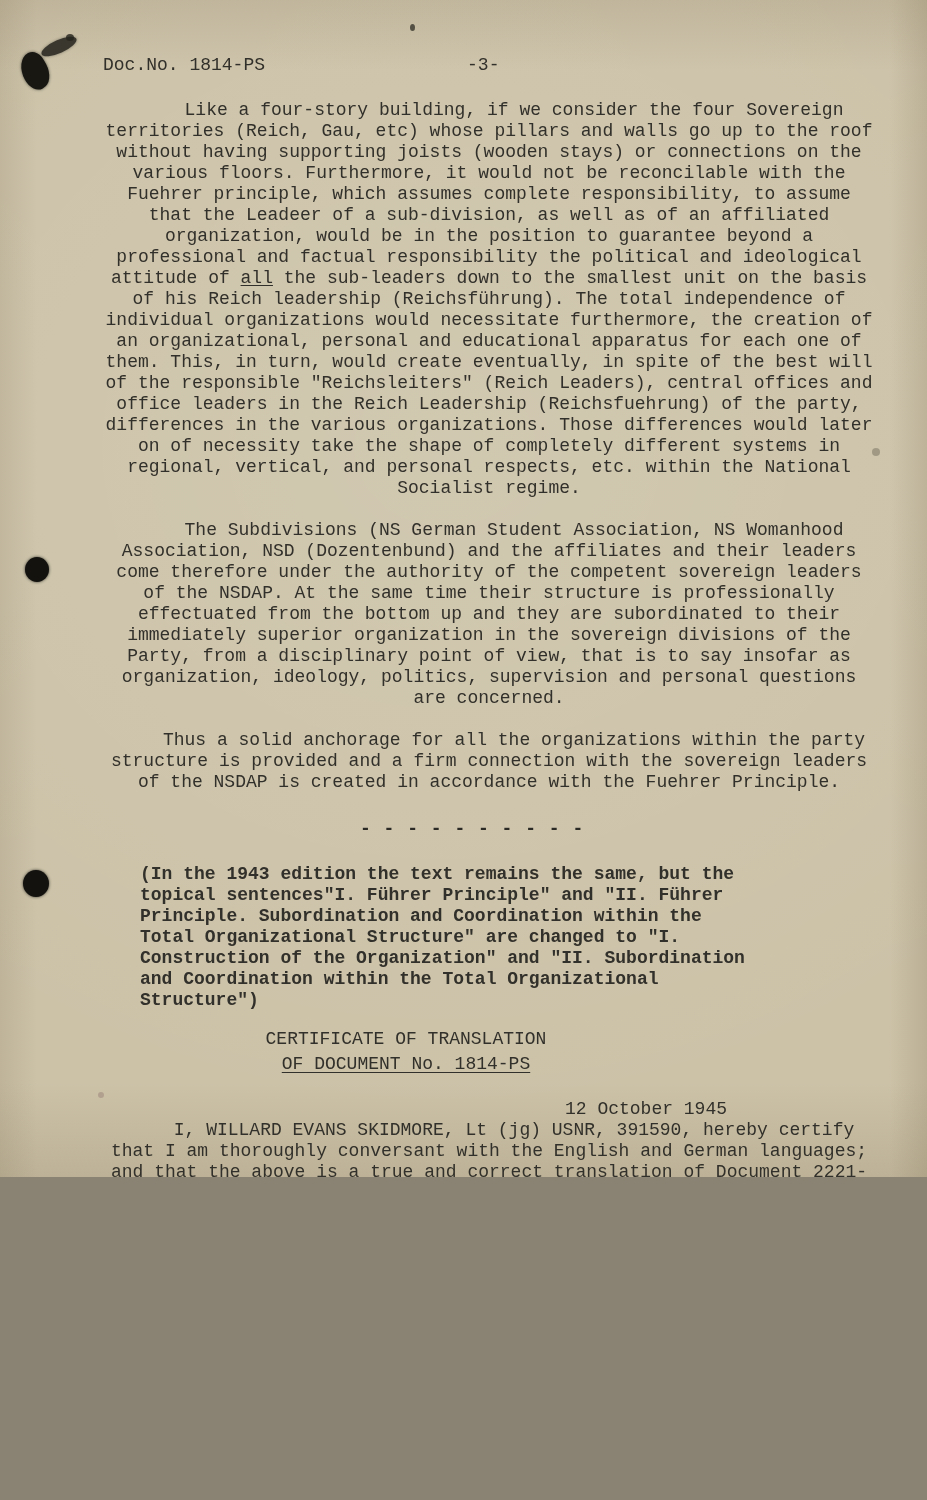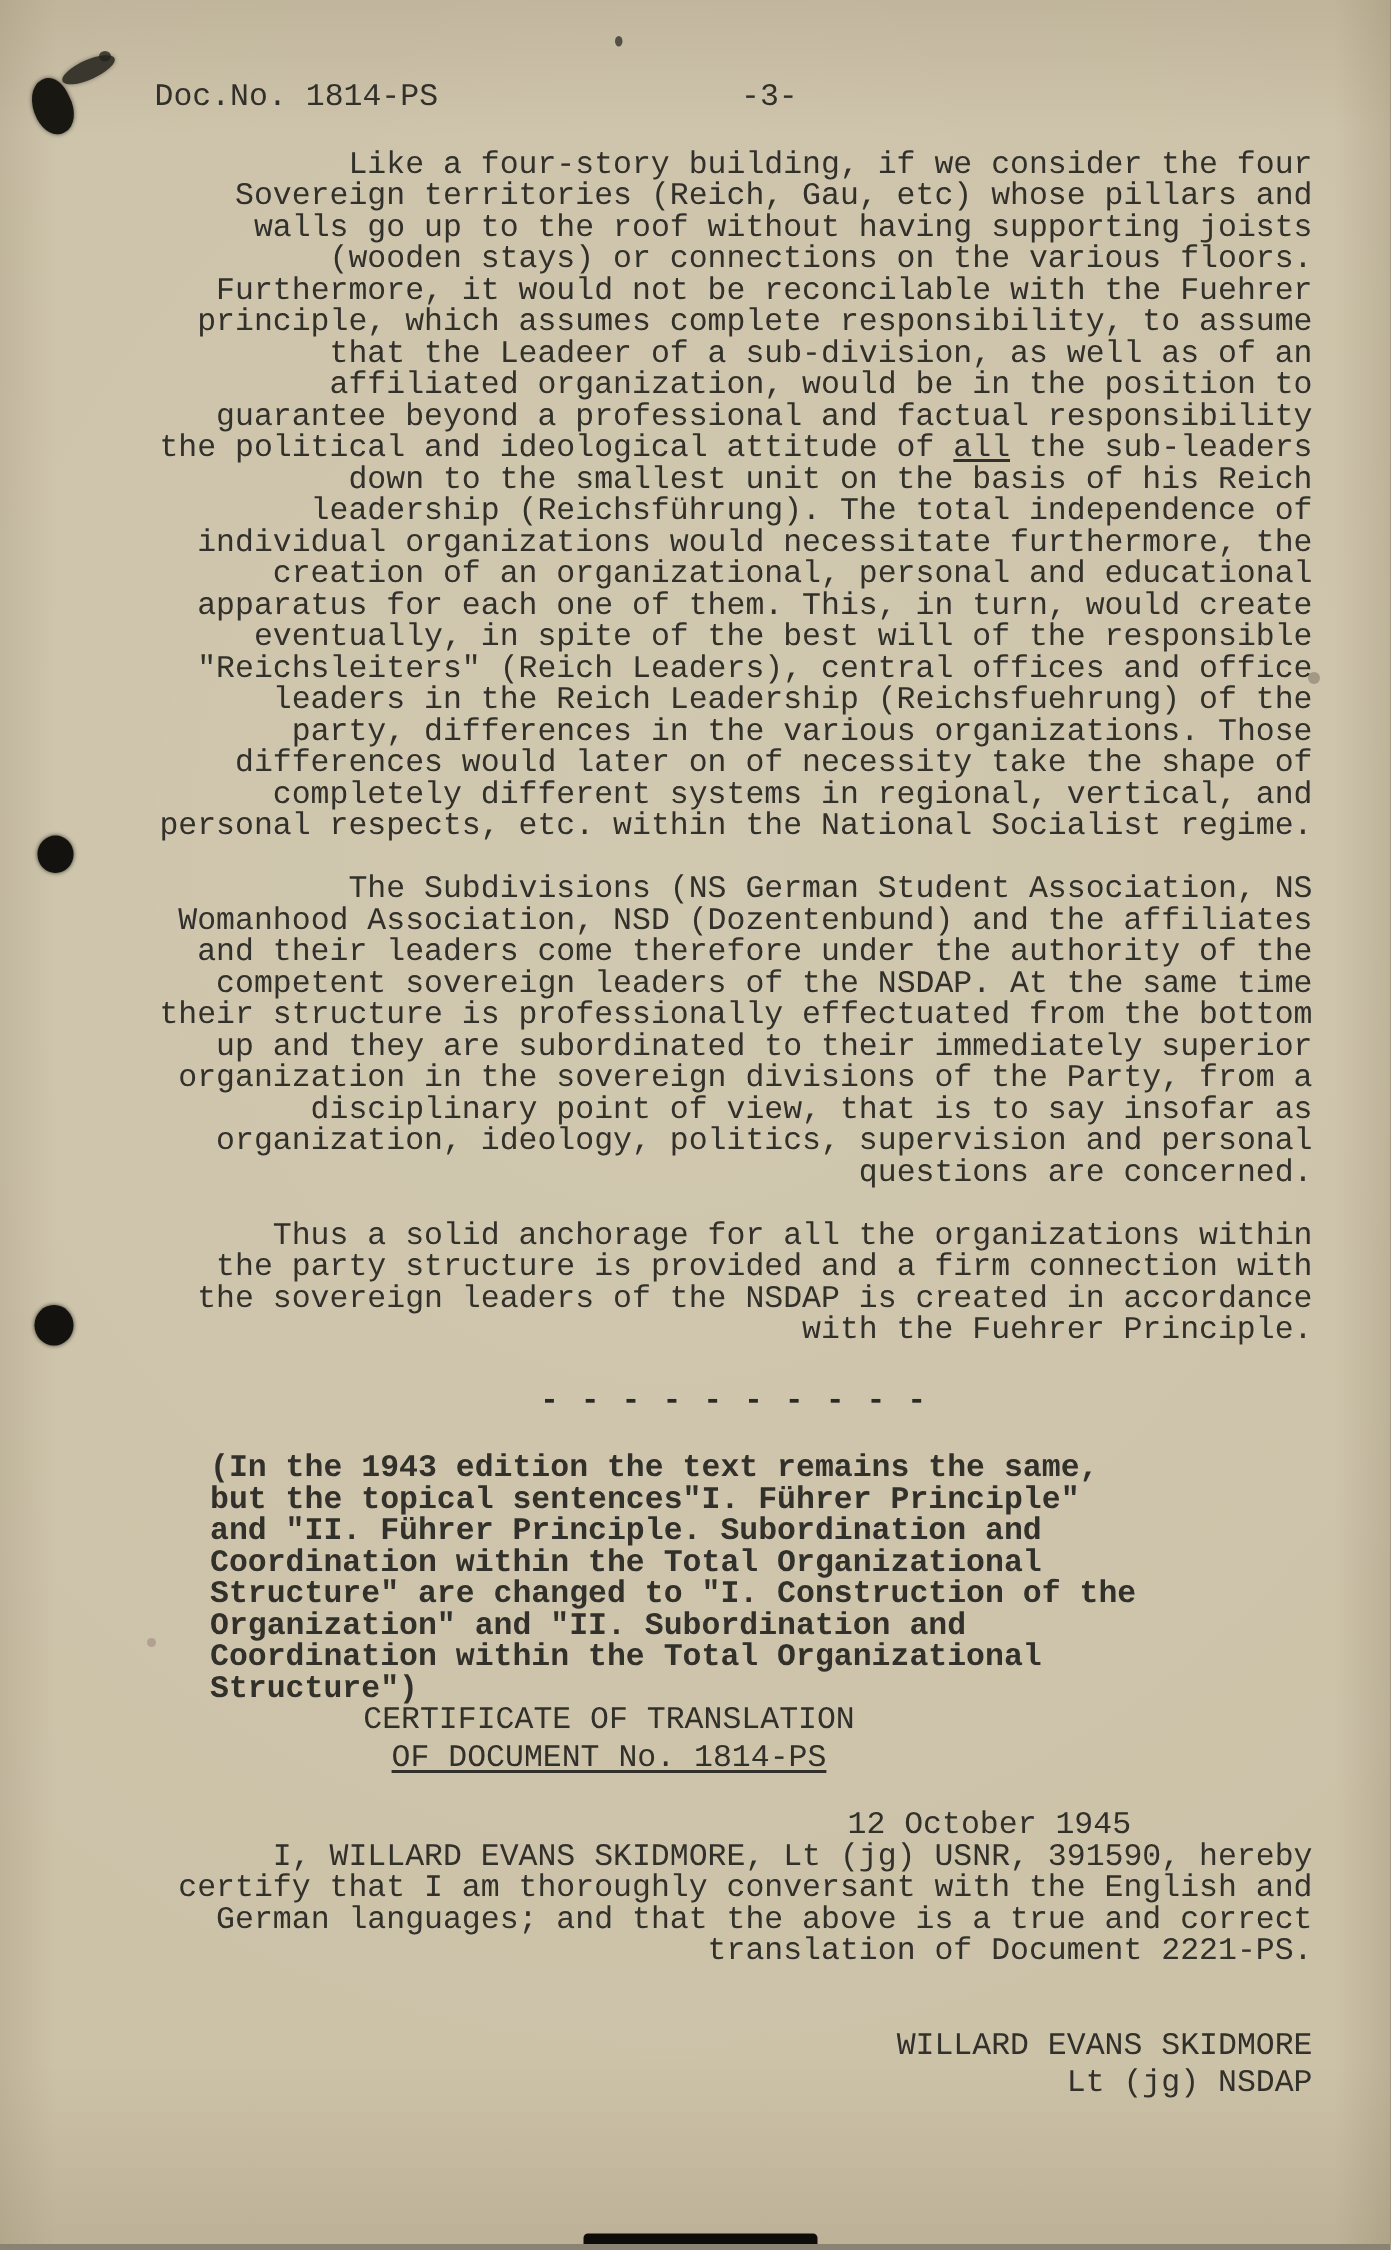--- a/index.html
+++ b/index.html
@@ -3,66 +3,67 @@
 <meta charset="utf-8">
 <style>
   html, body {
     margin: 0;
     padding: 0;
     background: #8a8273;
   }
   .paper {
     position: relative;
     width: 927px;
-    height: 1496px;
+    height: 1177px;
     box-sizing: border-box;
     background-color: #ccc2a8;
     background-image:
       radial-gradient(ellipse 130% 90% at 48% 38%, rgba(255,255,255,0.10), rgba(0,0,0,0) 65%),
       linear-gradient(180deg, rgba(110,95,65,0.14), rgba(0,0,0,0) 6%, rgba(0,0,0,0) 92%, rgba(110,95,65,0.16)),
       linear-gradient(90deg, rgba(110,95,65,0.14), rgba(0,0,0,0) 4%, rgba(0,0,0,0) 96%, rgba(110,95,65,0.18));
     font-family: "Liberation Mono", "DejaVu Sans Mono", monospace;
-    font-size: 21px;
+    font-size: 18px;
     line-height: 21px;
     color: #32302a;
     overflow: hidden;
   }
   .content {
     position: relative;
     padding: 55px 52px 0 103px;
     z-index: 2;
   }
   .header-line {
     display: flex;
     margin-bottom: 24px;
   }
   .page-num {
     margin-left: 202px;
   }
   p.para {
     margin: 0 0 21px 0;
     text-indent: 50px;
-    text-align: right;
+    text-align: center;
   }
   .u {
     text-decoration: underline;
     text-underline-offset: 2px;
   }
   .divider {
     margin: 26px 0 0 257px;
     font-weight: bold;
     letter-spacing: 1px;
     color: #2b2a25;
   }
   .note {
     margin: 24px 0 0 37px;
     max-width: 622px;
     font-weight: bold;
   }
   .cert-title {
+    margin-top: 18px;
     width: 606px;
     text-align: center;
   }
   .cert-title .line2 {
     text-decoration: underline;
     text-underline-offset: 3px;
     margin-top: 4px;
   }
   .date-line {
     margin: 24px 0 0 462px;

